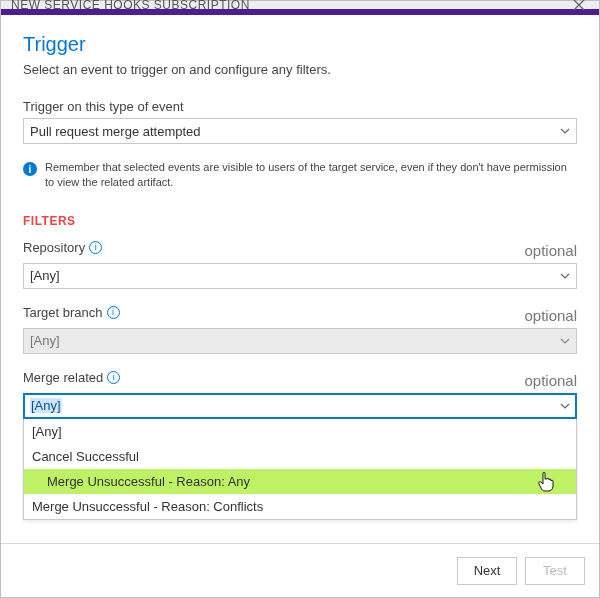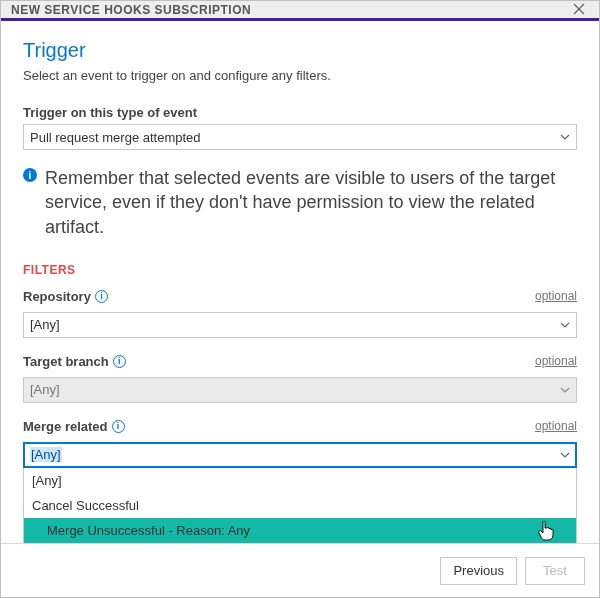--- a/index.html
+++ b/index.html
@@ -1,40 +1,40 @@
 <!DOCTYPE html>
 <html><head>
 <meta charset="utf-8">
 <style>
   * { box-sizing: border-box; margin: 0; padding: 0; }
   html, body { width: 600px; height: 598px; font-family: "Segoe UI", Arial, sans-serif; font-size: 13px; color: #333; background: #fff; overflow: hidden; }
   .dialog { width: 600px; height: 598px; border: 1px solid #bfbfbf; display: flex; flex-direction: column; }
-  .titlebar { height: 20px; background: #eeeeee; display: flex; align-items: center; padding: 0 10px; justify-content: space-between; border-bottom: 3px solid #4c1d95; font-weight: bold; }
+  .titlebar { height: 14px; background: #eeeeee; display: flex; align-items: center; padding: 0 10px; justify-content: space-between; border-bottom: 6px solid #4c1d95; }
   .titlebar-title { font-size: 12px; letter-spacing: 0.5px; color: #555; }
   .titlebar-close { font-size: 15px; color: #666; cursor: pointer; padding: 0 4px; }
   .content { flex: 1; padding: 18px 22px 10px 22px; overflow: hidden; position: relative; }
   h1.trigger { font-size: 20px; font-weight: 300; color: #0078d4; margin-bottom: 6px; }
   .subtitle { font-size: 13px; color: #444; margin-bottom: 22px; }
-  .field-label { font-size: 13px; color: #444; margin-bottom: 4px; display: flex; align-items: center; gap: 4px; font-weight: bold; }
-  .field-row { display: flex; justify-content: space-between; align-items: flex-start; margin-bottom: 4px; }
-  .optional { font-size: 12px; color: #777; text-decoration: underline; }
+  .field-label { font-size: 13px; color: #444; margin-bottom: 4px; display: flex; align-items: center; gap: 4px; }
+  .field-row { display: flex; justify-content: space-between; align-items: flex-end; margin-bottom: 4px; }
+  .optional { font-size: 15px; color: #777; }
   .select { width: 100%; height: 26px; border: 1px solid #c8c8c8; background: #fff; display: flex; align-items: center; justify-content: space-between; padding: 12px 6px; font-size: 13px; color: #333; cursor: pointer; }
   .select.disabled { background: #eaeaea; color: #777; }
   .select.focused { border: 1px solid #0078d4; box-shadow: inset 0 0 0 1px #0078d4; }
   .chevron { color: #666; }
   .chevron svg { display: block; }
   .info-row { display: flex; align-items: flex-start; gap: 8px; margin-top: 14px; margin-bottom: 24px; }
   .info-icon { width: 14px; height: 14px; border-radius: 50%; background: #0078d4; color: #fff; font-size: 10px; font-weight: bold; display: flex; align-items: center; justify-content: center; flex-shrink: 0; margin-top: 2px; }
-  .info-text { font-size: 18px; color: #444; line-height: 1.35; }
+  .info-text { font-size: 11px; color: #444; line-height: 1.35; }
   .section-header { font-size: 12px; font-weight: 600; letter-spacing: 0.5px; color: #ef4444; margin-bottom: 12px; }
   .field-block { margin-bottom: 16px; position: relative; }
   .help-icon { width: 13px; height: 13px; border: 1px solid #0078d4; border-radius: 50%; color: #0078d4; font-size: 9px; display: inline-flex; align-items: center; justify-content: center; cursor: pointer; }
   .dropdown-list { position: absolute; top: 100%; left: 0; right: 0; border: 1px solid #c8c8c8; border-top: none; background: #fff; z-index: 10; box-shadow: 0 2px 4px rgba(0,0,0,0.08); }
   .dropdown-item { padding: 5px 8px; font-size: 13px; color: #333; cursor: pointer; position: relative; }
-  .dropdown-item.highlighted { background: #14b8a6; padding-left: 23px; }
+  .dropdown-item.highlighted { background: #bef264; padding-left: 23px; }
   .sel-text.selected { background: #cde6ff; color: #0b4f8a; padding: 0 1px; }
   .footer { height: 54px; border-top: 1px solid #d8d8d8; display: flex; align-items: center; justify-content: flex-end; gap: 8px; padding: 0 14px; }
   .btn { height: 28px; min-width: 60px; padding: 0 12px; border: 1px solid #c8c8c8; background: #fff; font-size: 13px; color: #333; cursor: pointer; }
   .btn.disabled { color: #bbb; cursor: default; }
   .cursor-hand { position: absolute; pointer-events: none; }
 </style>
 </head>
 <body>
 
 <div class="dialog">
@@ -132,16 +132,16 @@
               </svg>
           </span>
         </div>
         <div class="dropdown-item">Merge Unsuccessful - Reason: Conflicts</div>
 
       </div>
     </div>
   </div>
 
   <div class="footer">
-    <button class="btn">Previous</button>
+    <button class="btn">Next</button>
     <button class="btn disabled">Test</button>
   </div>
 </div>
 
 </body></html>

